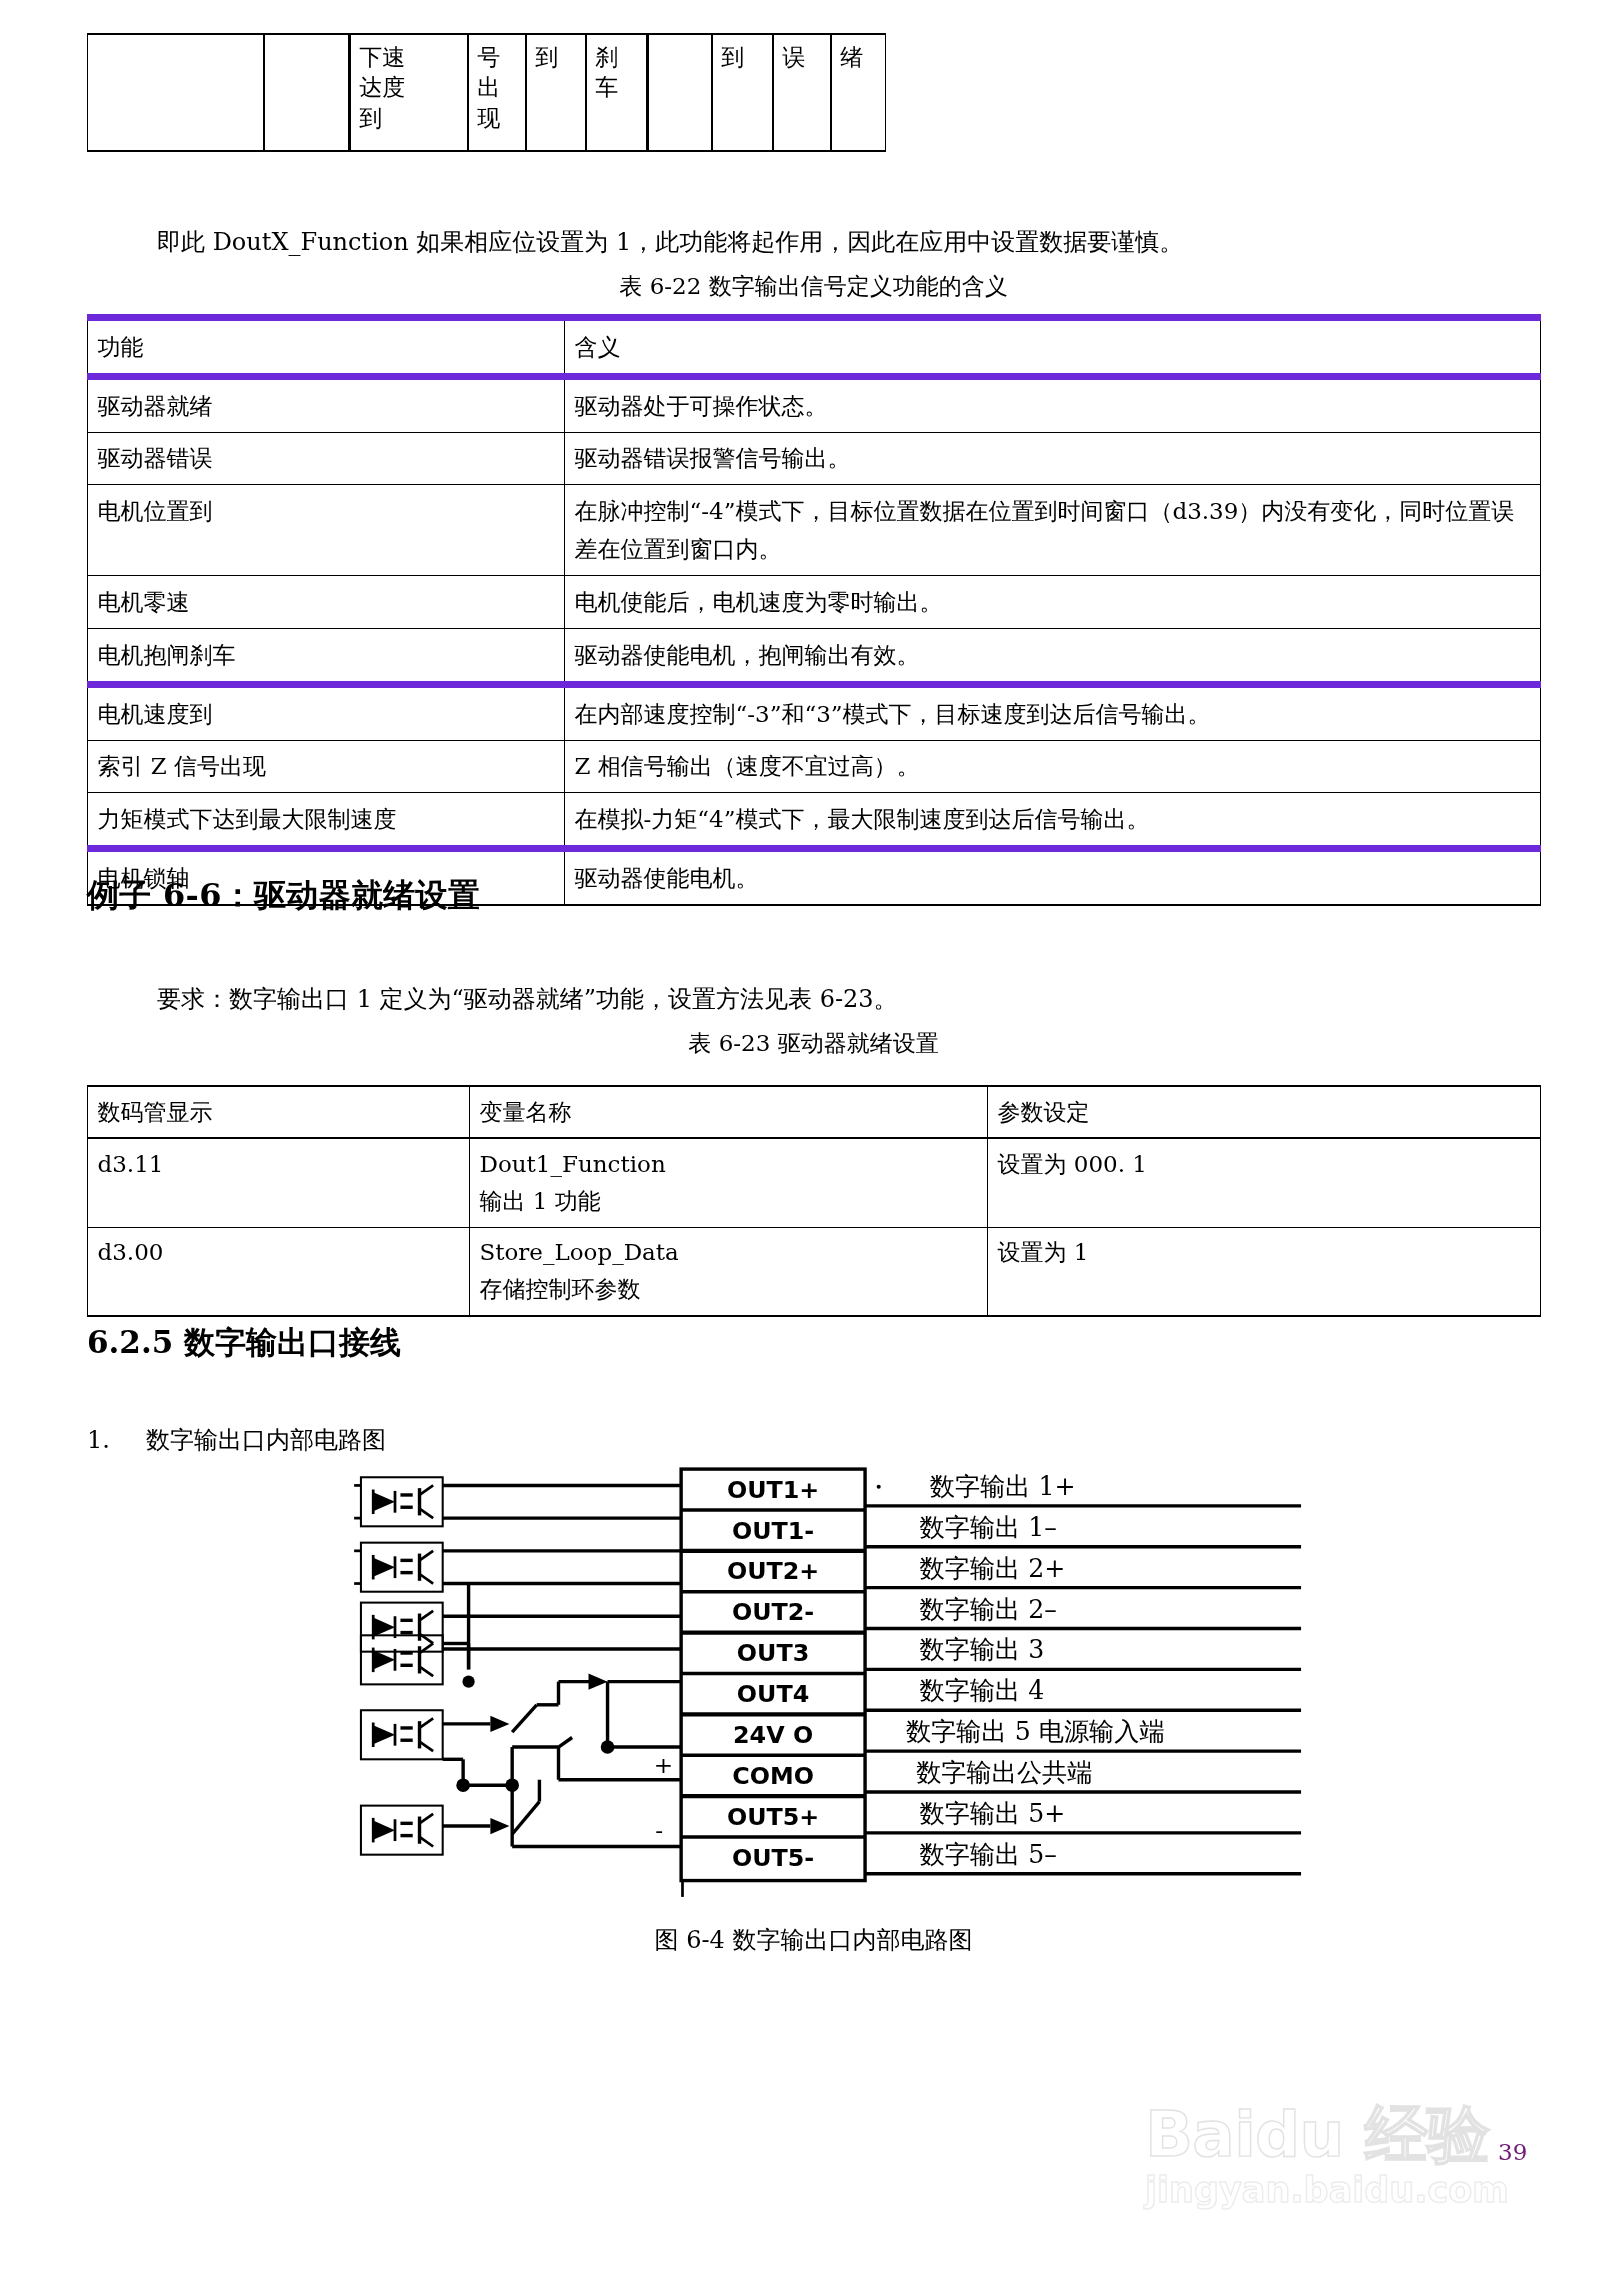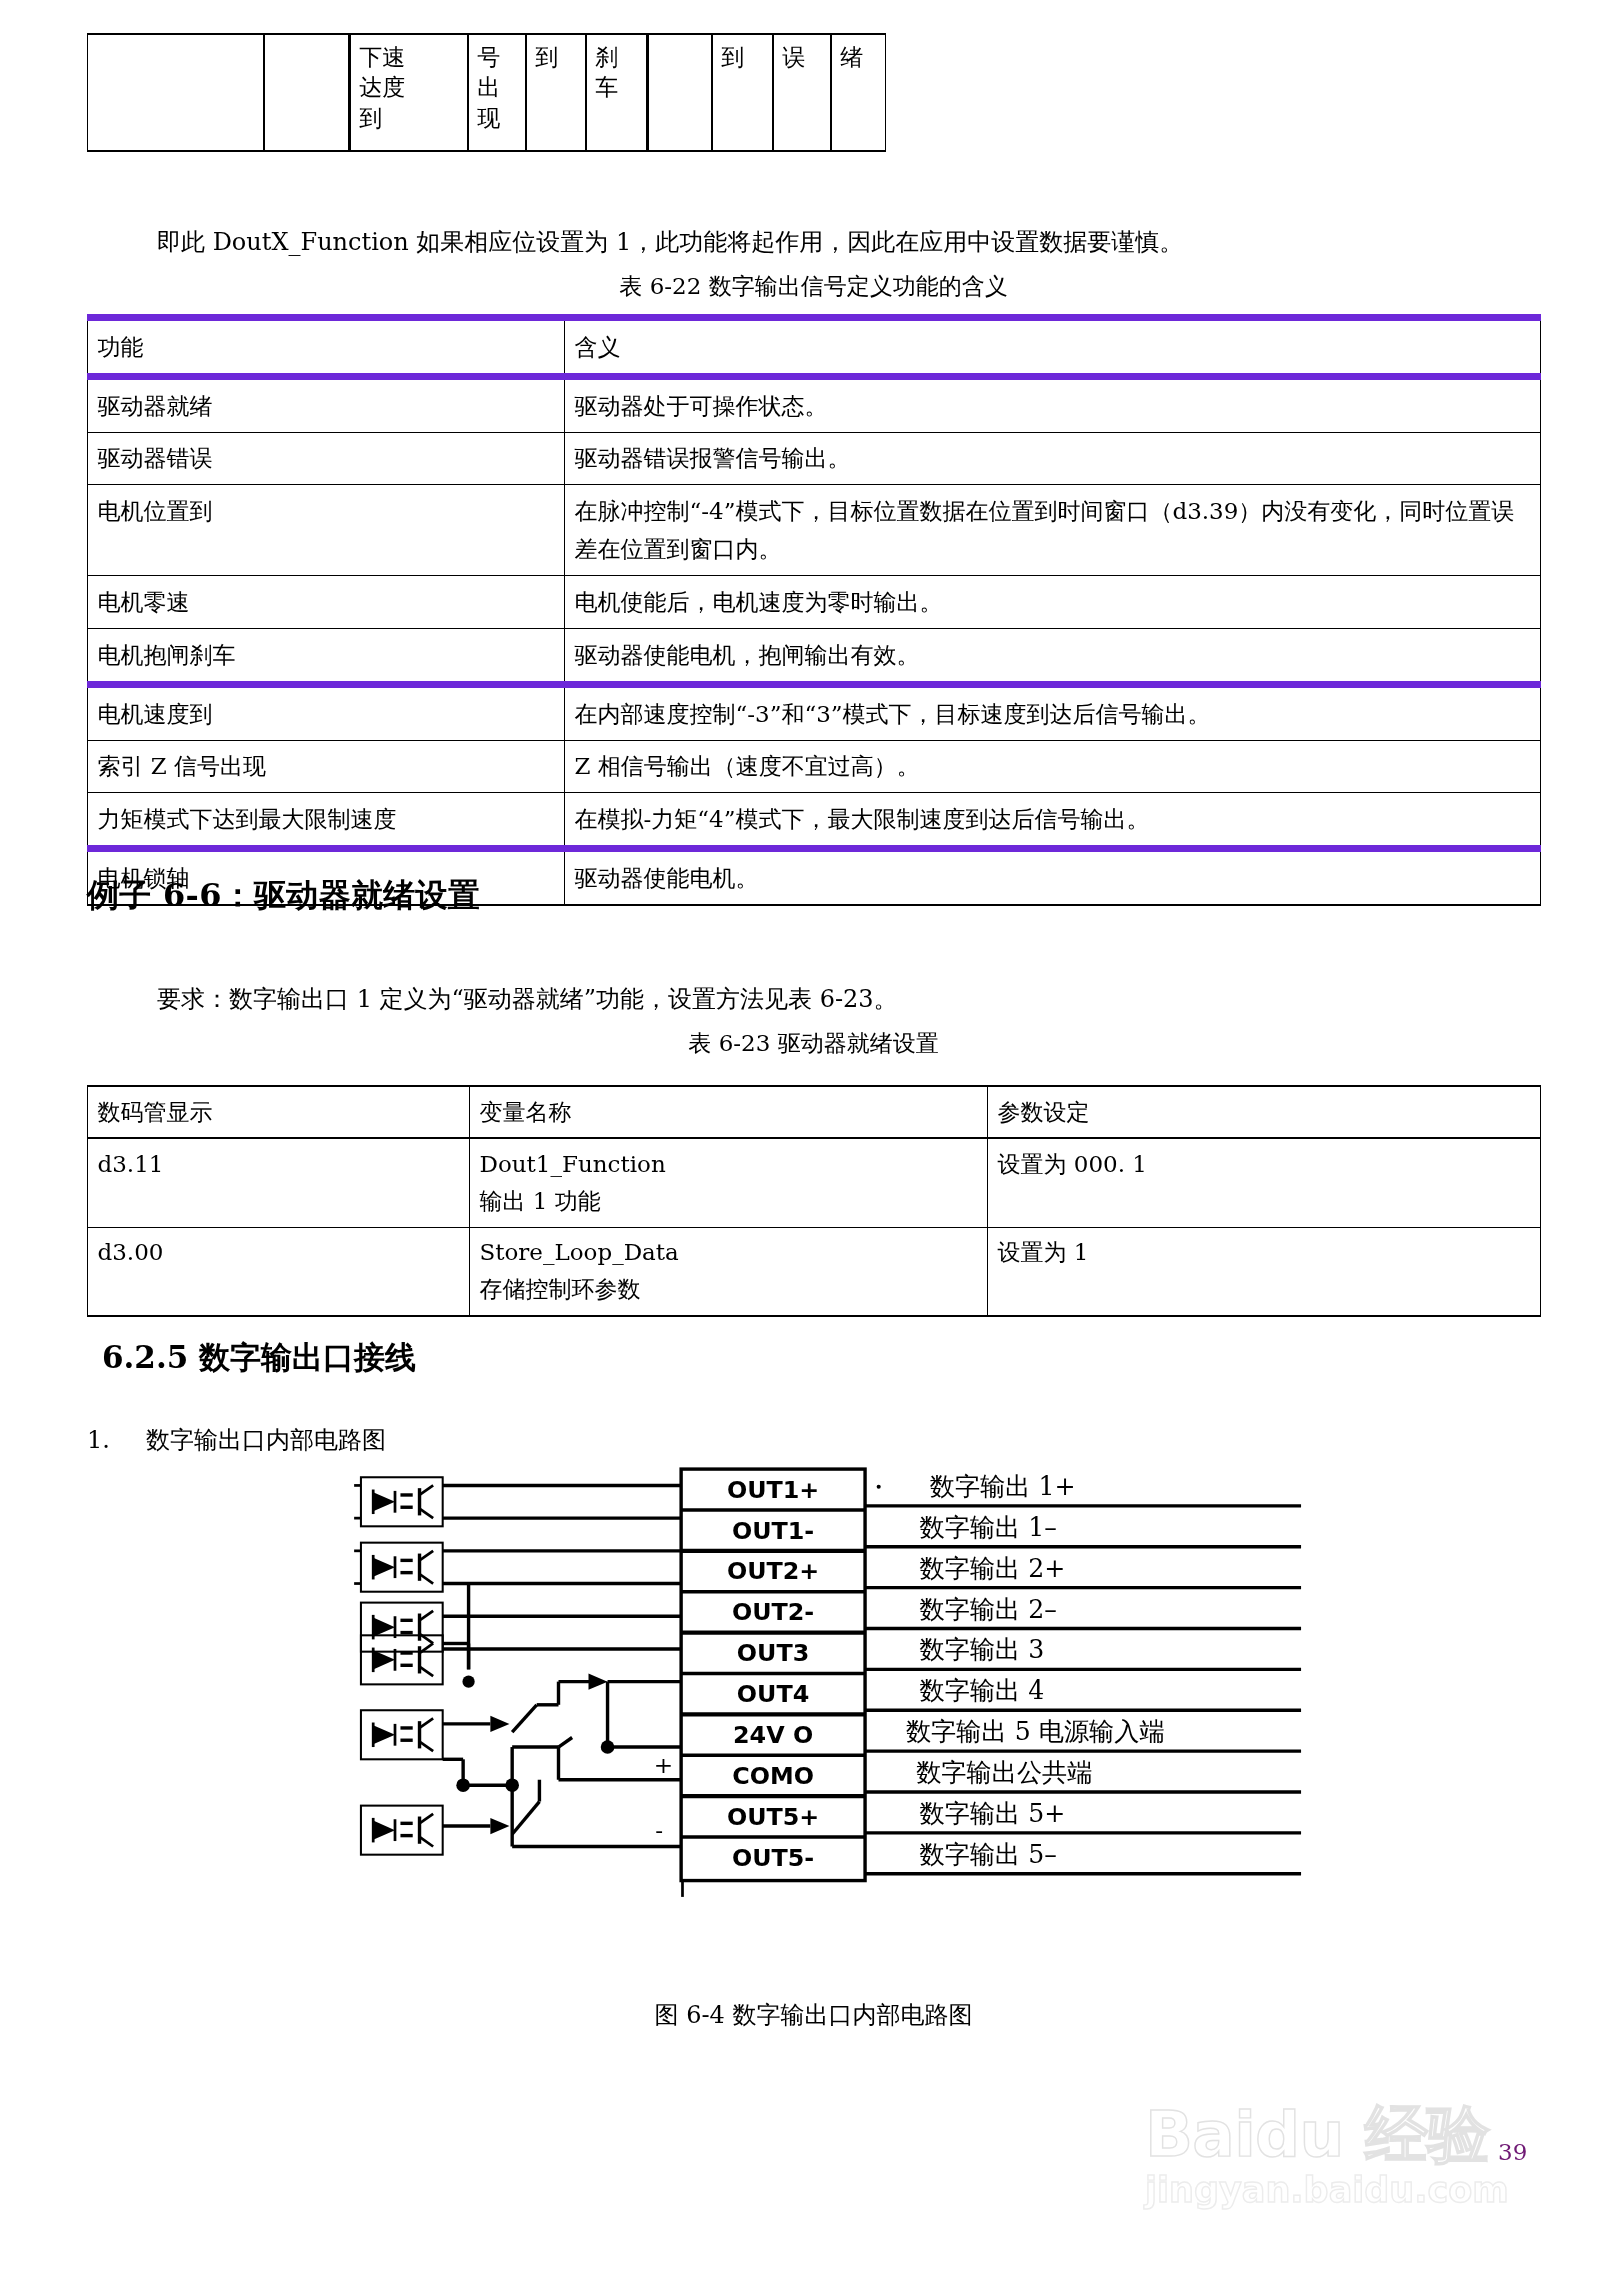--- a/index.html
+++ b/index.html
@@ -99,21 +99,21 @@
     top: 874px;
     margin: 0;
     font-size: 32px;
     font-weight: bold;
     letter-spacing: 0.3px;
   }
   h2.sec-heading {
     position: absolute;
     left: 87px;
     top: 1322px;
-    margin: 15px;
+    margin: 0;
     font-size: 31px;
     font-weight: bold;
   }
 
   .req-line { position: absolute; left: 87px; top: 981px; width: 1453px; }
   .cap623 { position: absolute; left: 87px; top: 1024px; width: 1453px; }
   .cap622-wrap { position: absolute; left: 87px; top: 267px; width: 1453px; }
   .para-doutx { position: absolute; left: 87px; top: 224px; width: 1453px; }
 
   .numlist {
@@ -128,21 +128,21 @@
   #diagram {
     position: absolute;
     left: 354px;
     top: 1465px;
     width: 954px;
     height: 545px;
   }
   #fig-caption {
     position: absolute;
     left: 87px;
-    top: 1999px;
+    top: 1924px;
     width: 1453px;
     text-align: center;
     font-size: 24px;
   }
 
   
   #watermark {
     position: absolute;
     left: 1145px;
     top: 2103px;

